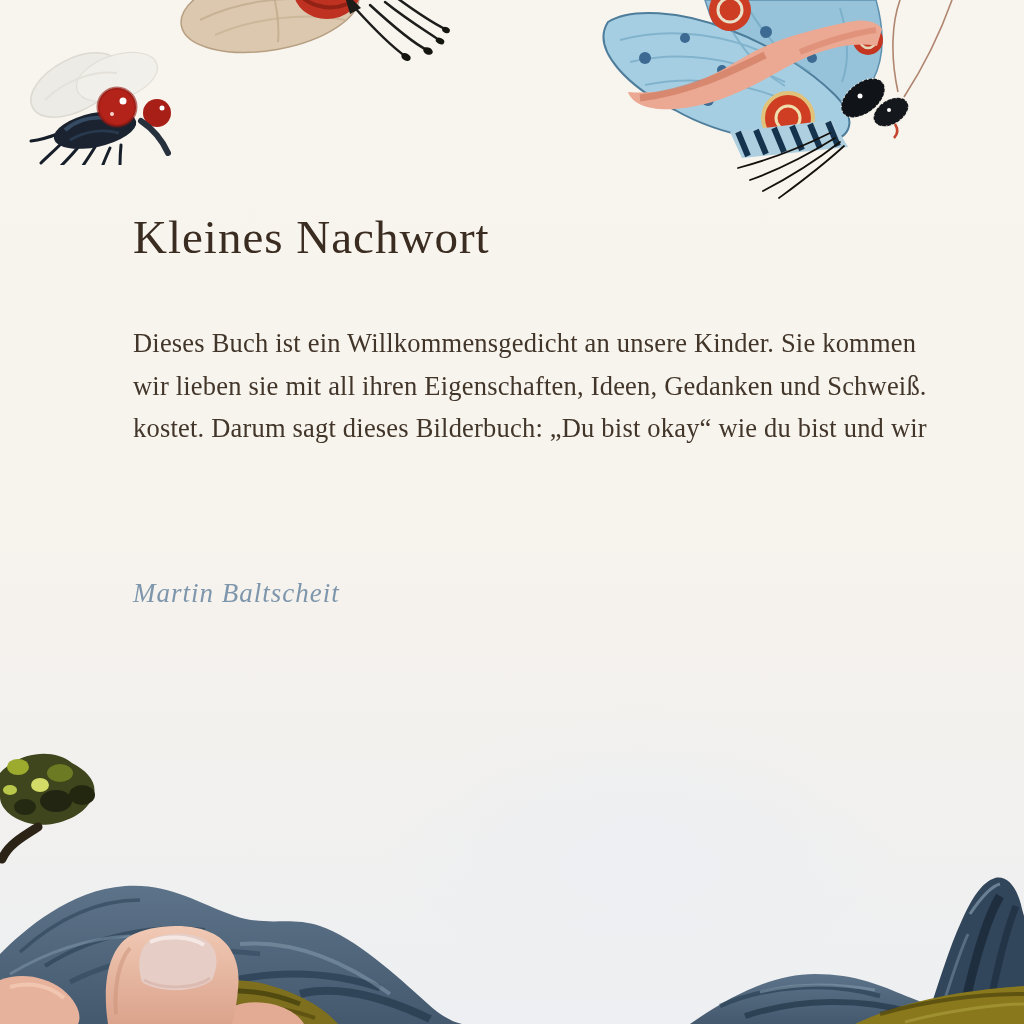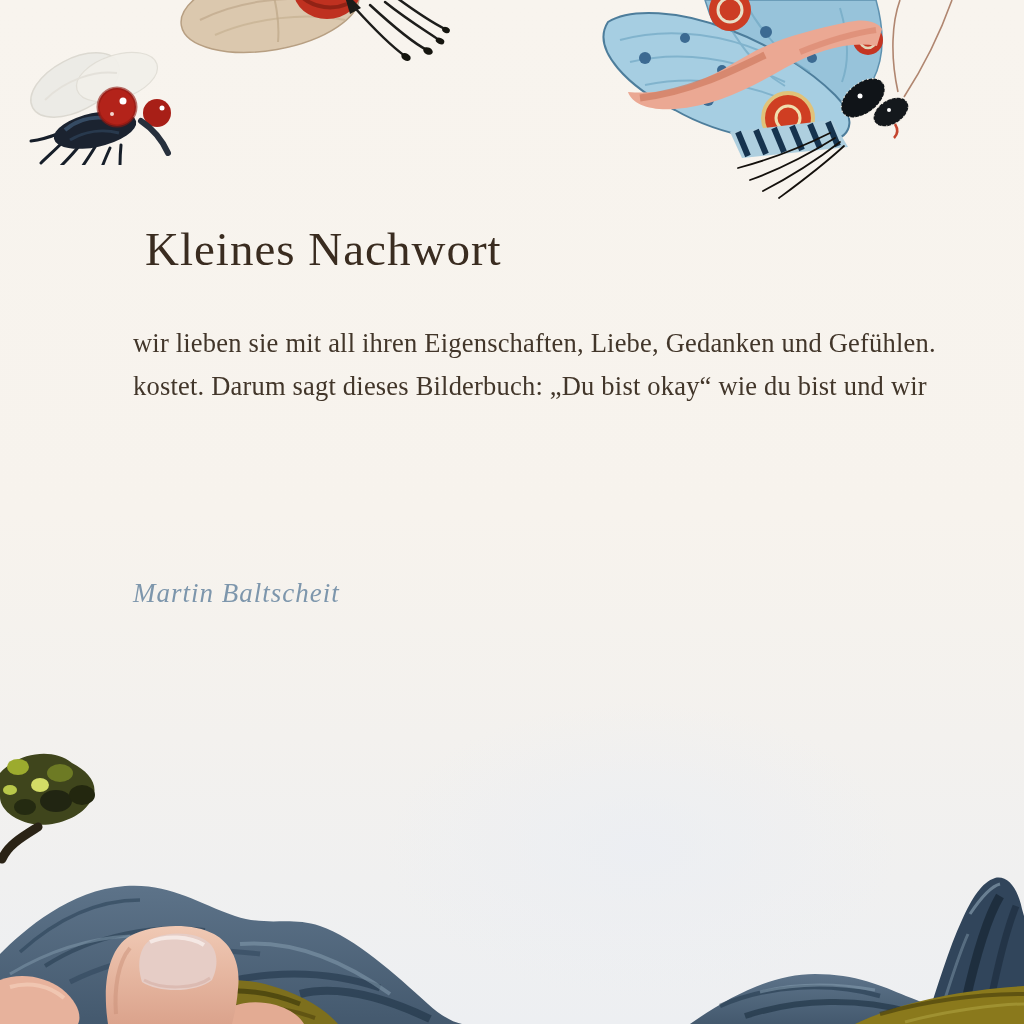--- a/index.html
+++ b/index.html
@@ -227,20 +227,21 @@
     <path d="M10 133 C 30 127 50 132 64 144" stroke="#f2cab6" stroke-width="4" fill="none" opacity=".8"></path>
     <path d="M208 170 C 224 150 250 144 276 151 C 292 156 300 163 304 170 Z" fill="#e3ab93"></path>
     <path d="M108 170 C 102 130 108 95 130 82 C 152 70 192 68 214 80 C 232 90 241 110 238 135 C 237 150 234 162 232 170 Z" fill="url(#skin)"></path>
     <path d="M142 128 C 136 108 140 90 154 84 C 170 77 196 78 208 88 C 218 96 219 112 212 126 C 198 138 160 140 142 128 Z" fill="#e6cdc6"></path>
     <path d="M150 88 C 165 81 190 82 204 91" stroke="#f6ebe7" stroke-width="4" fill="none" opacity=".9"></path>
     <path d="M144 126 C 162 136 196 135 210 124" stroke="#d9b7ad" stroke-width="3" fill="none" opacity=".8"></path>
     <path d="M116 160 C 114 135 118 108 130 94" stroke="#c98f77" stroke-width="4" fill="none" opacity=".5"></path>
   </g>
 </svg>
 
-<h1 id="title" style="margin:12px;font-weight:normal;">Kleines Nachwort</h1>
+<h1 id="title" style="margin:0;font-weight:normal;">Kleines Nachwort</h1>
 
 <div id="paragraph">
-  <div class="pline">wir lieben sie mit all ihren Eigenschaften, Liebe, Gedanken und Gefühlen.</div>
+  <div class="pline">Dieses Buch ist ein Willkommensgedicht an unsere Kinder. Sie kommen</div>
+  <div class="pline">wir lieben sie mit all ihren Eigenschaften, Ideen, Gedanken und Schweiß.</div>
   <div class="pline">kostet. Darum sagt dieses Bilderbuch: „Du bist okay“ wie du bist und wir</div>
 </div>
 
 <div id="signature">Martin Baltscheit</div>
 
 </body></html>

